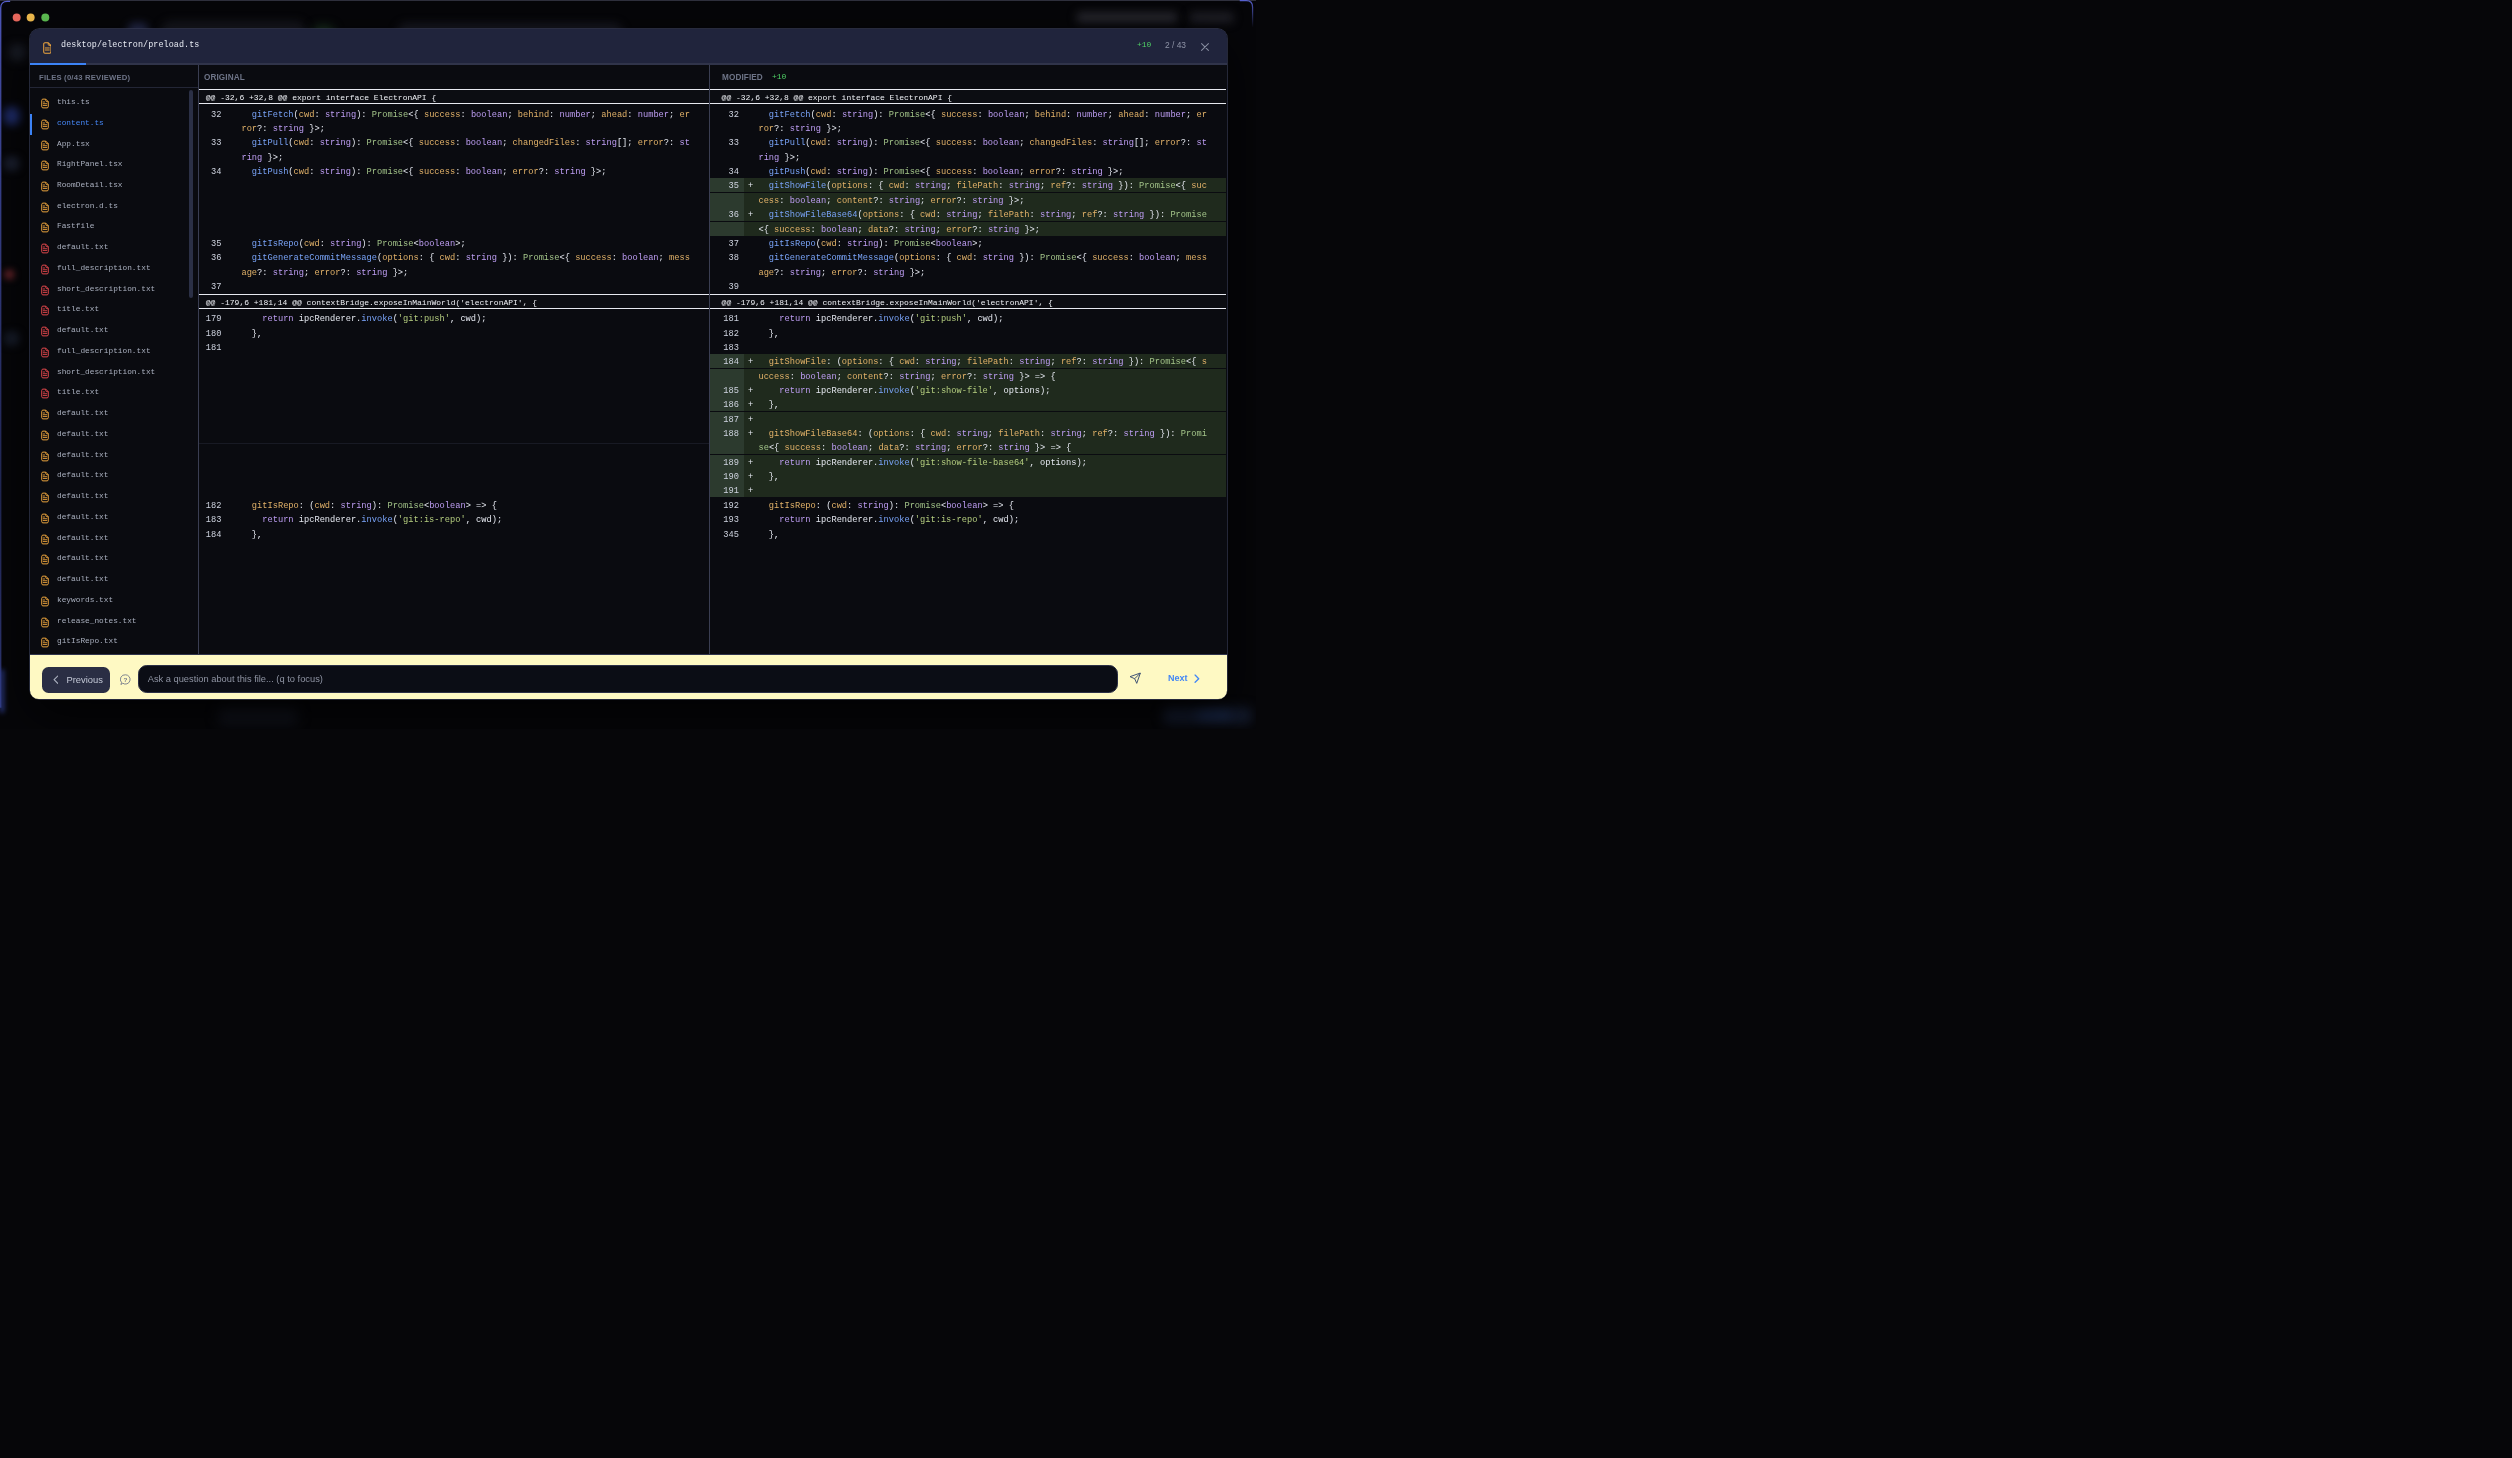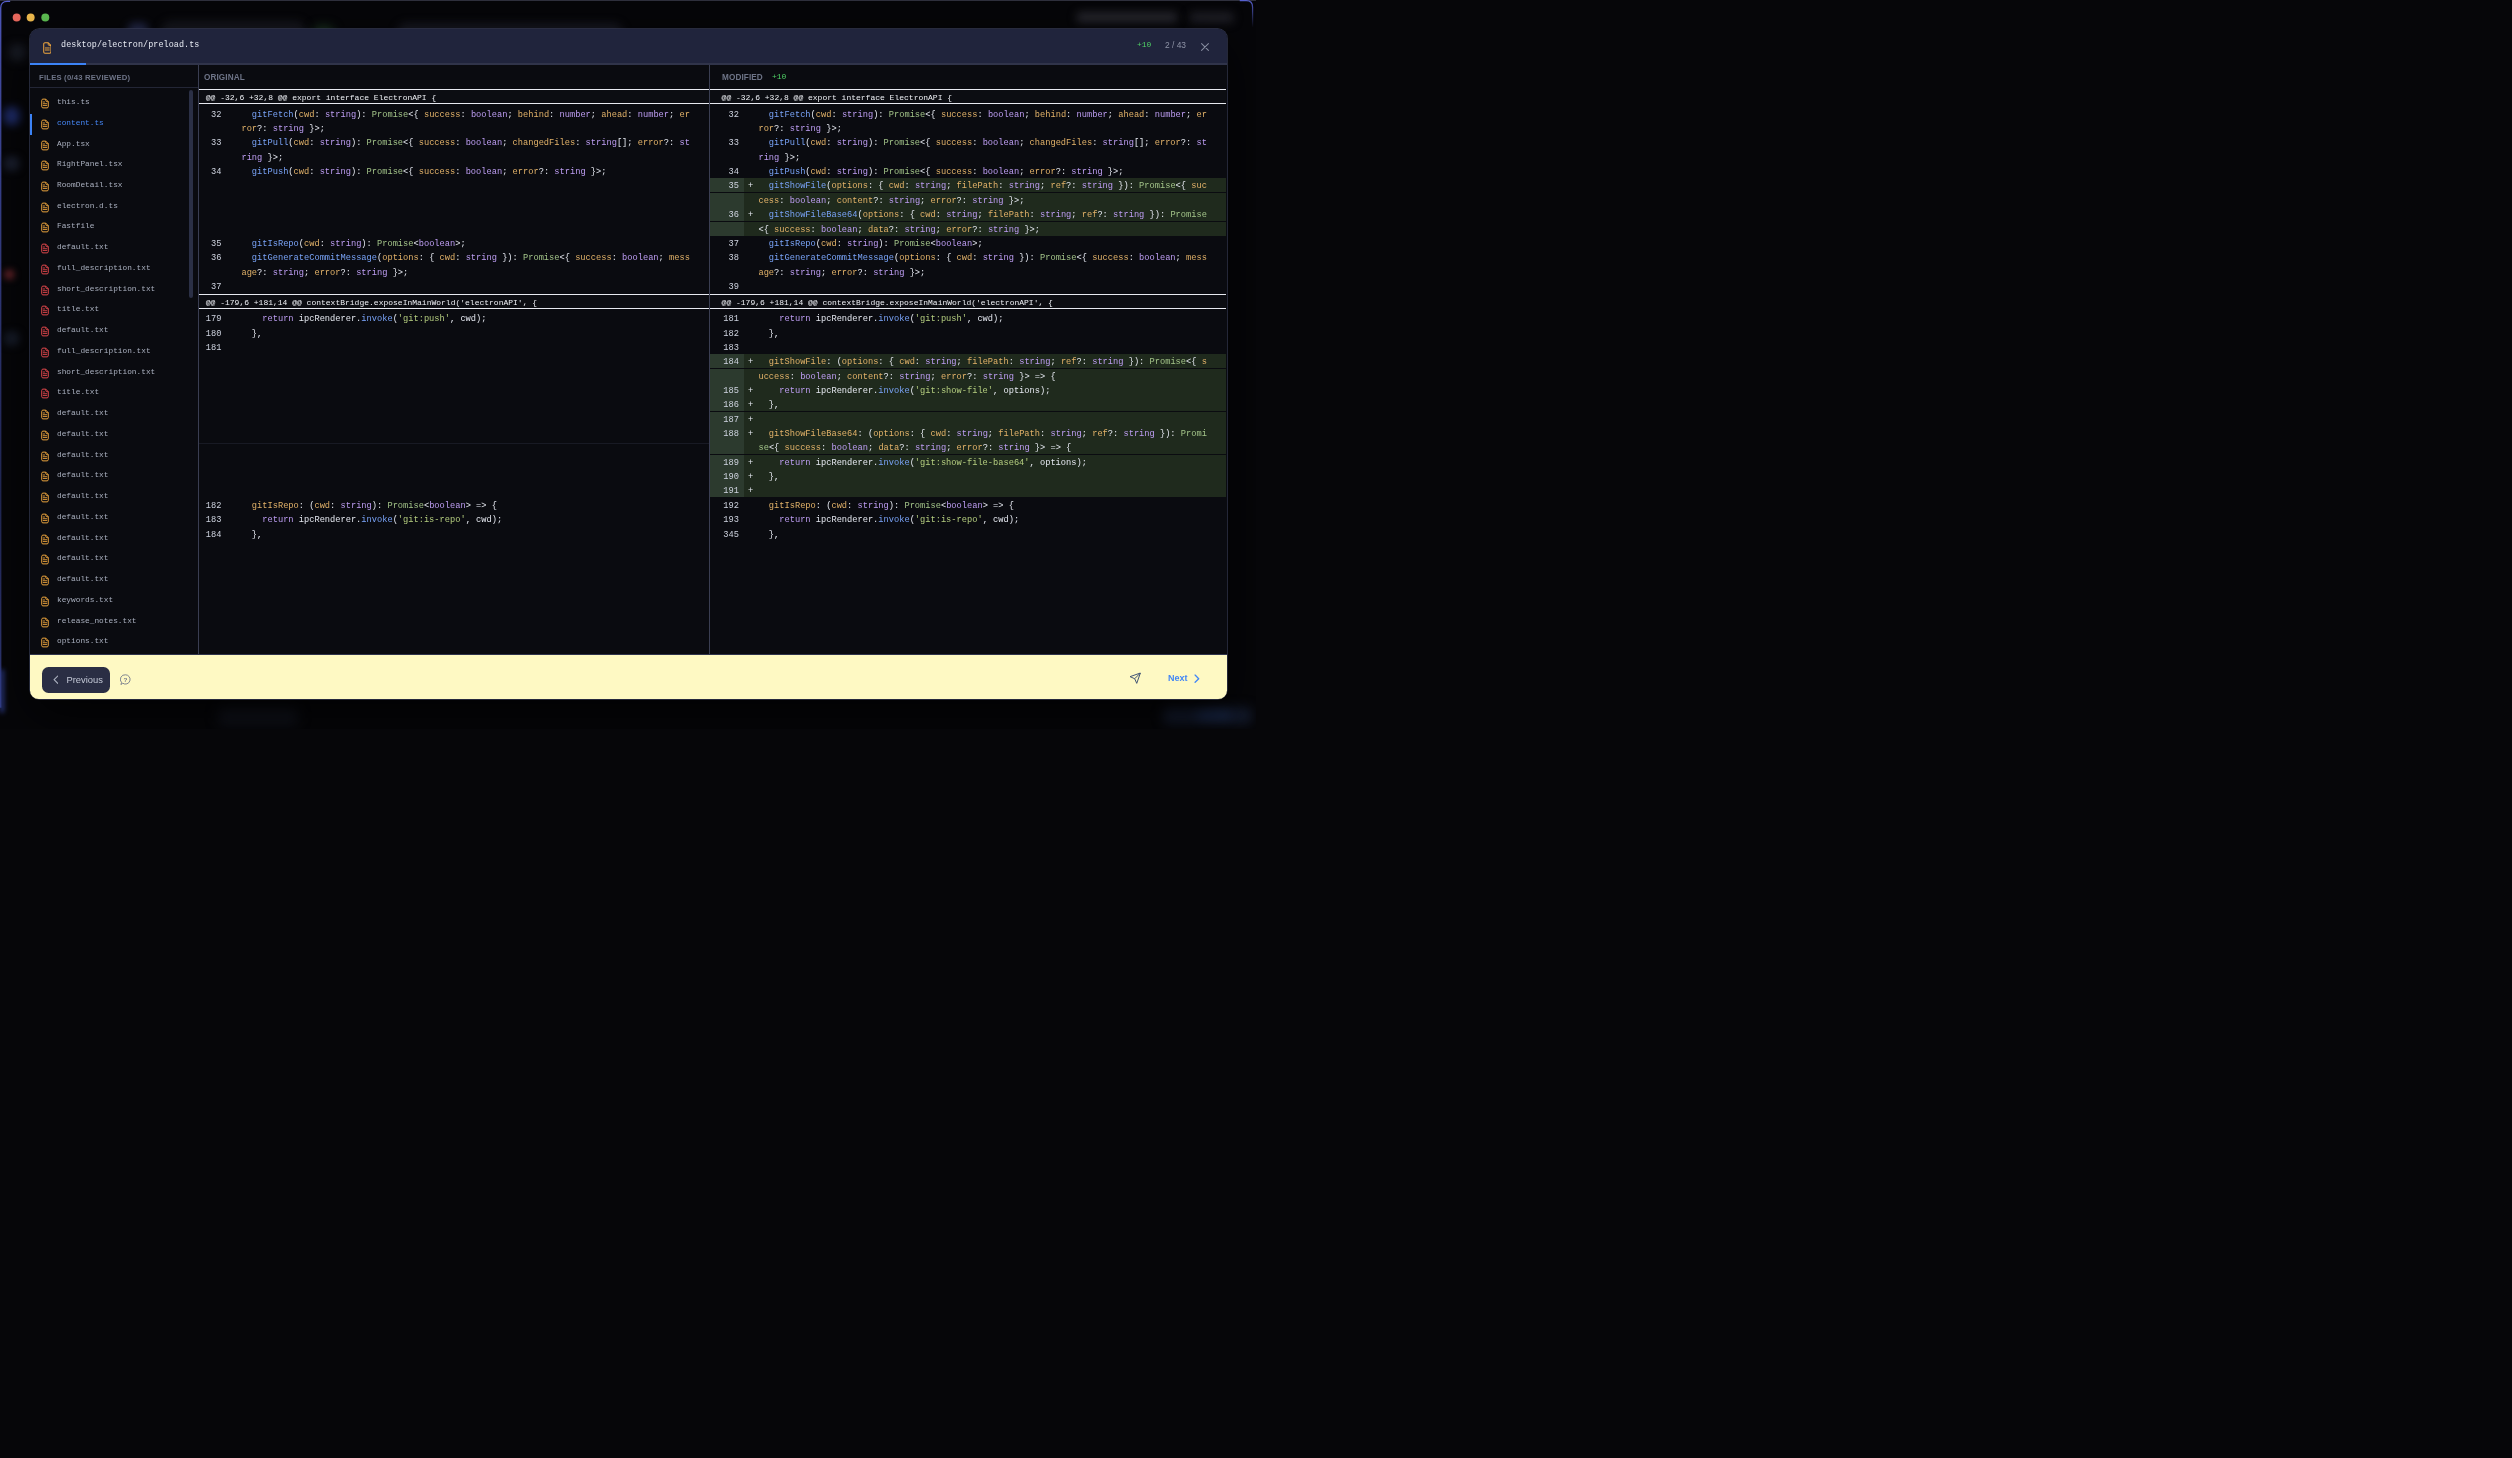--- a/index.html
+++ b/index.html
@@ -325,21 +325,21 @@
             <path d="M3.1 4.9h1.8M3.1 7.3h4.8M3.1 9.7h4.8" stroke="#efa63e" stroke-width="1.2" stroke-linecap="round"></path>
           </svg>
           <span>release_notes.txt</span>
         </div>
 <div class="fr" style="top:542px">
           <svg class="fic" width="8" height="11" viewBox="0 0 11 14" fill="none">
             <path d="M6.5 1H2.6C1.7 1 1 1.7 1 2.6v8.8c0 .9.7 1.6 1.6 1.6h5.8c.9 0 1.6-.7 1.6-1.6V4.5L6.5 1Z" stroke="#efa63e" stroke-width="1.35" stroke-linejoin="round"></path>
             <path d="M6.5 1v2c0 .8.7 1.5 1.5 1.5h2" stroke="#efa63e" stroke-width="1.2"></path>
             <path d="M3.1 4.9h1.8M3.1 7.3h4.8M3.1 9.7h4.8" stroke="#efa63e" stroke-width="1.2" stroke-linecap="round"></path>
           </svg>
-          <span>options.txt</span>
+          <span>gitIsRepo.txt</span>
         </div>
     </div>
     <div id="sbthumb"></div>
     <div id="sbhr"></div>
     <div id="sbdiv"></div>
     <div id="paneL" class="pane">
 <div class="hh" style="top:24px;padding-left:6.8px">@@ -32,6 +32,8 @@ export interface ElectronAPI {</div>
 <div class="row" style="top:42px">
           <span class="ln">32</span>
           <pre class="cd">    <i class="b">gitFetch</i>(<i class="o">cwd</i>: <i class="p">string</i>): <i class="g">Promise</i>&lt;{ <i class="o">success</i>: <i class="p">boolean</i>; <i class="o">behind</i>: <i class="p">number</i>; <i class="o">ahead</i>: <i class="p">number</i>; <i class="o">er</i></pre>
@@ -528,20 +528,23 @@
       <div id="prev">
         <svg width="5.8" height="9.4" viewBox="0 0 8 13" fill="none" style="position:absolute;left:10.2px;top:8.4px">
           <path d="M6.5 1.5 1.5 6.5l5 5" stroke="#aab0bf" stroke-width="1.6" stroke-linecap="round" stroke-linejoin="round"></path>
         </svg>
         <b>Previous</b>
       </div>
       <svg id="help" width="11" height="11.6" viewBox="0 0 15 16" fill="none">
         <path d="M7.4 1.1a6.4 6.4 0 1 1-3.7 11.6l-2.5 1.9.8-2.9A6.4 6.4 0 0 1 7.4 1.1Z" stroke="#6e7488" stroke-width="1.2"></path>
         <text x="7.4" y="10.6" text-anchor="middle" font-size="8.6" font-weight="bold" fill="#6e7488" font-family="Liberation Sans">?</text>
       </svg>
+      <div id="inp">
+          <span>Ask a question about this file... (q to focus)</span>
+        </div>
       <svg id="send" width="12.4" height="12.4" viewBox="0 0 24 24" fill="none">
         <path d="M22 2 11 13M22 2 15 22l-4-9-9-4 20-7Z" stroke="#3d5173" stroke-width="1.9" stroke-linejoin="round"></path>
       </svg>
       <span id="next">Next</span>
       <svg id="nextch" width="5.8" height="9.4" viewBox="0 0 8 13" fill="none">
         <path d="M1.5 1.5 6.5 6.5l-5 5" stroke="#4186f6" stroke-width="1.8" stroke-linecap="round" stroke-linejoin="round"></path>
       </svg>
     </div>
   </div>
 </div>

